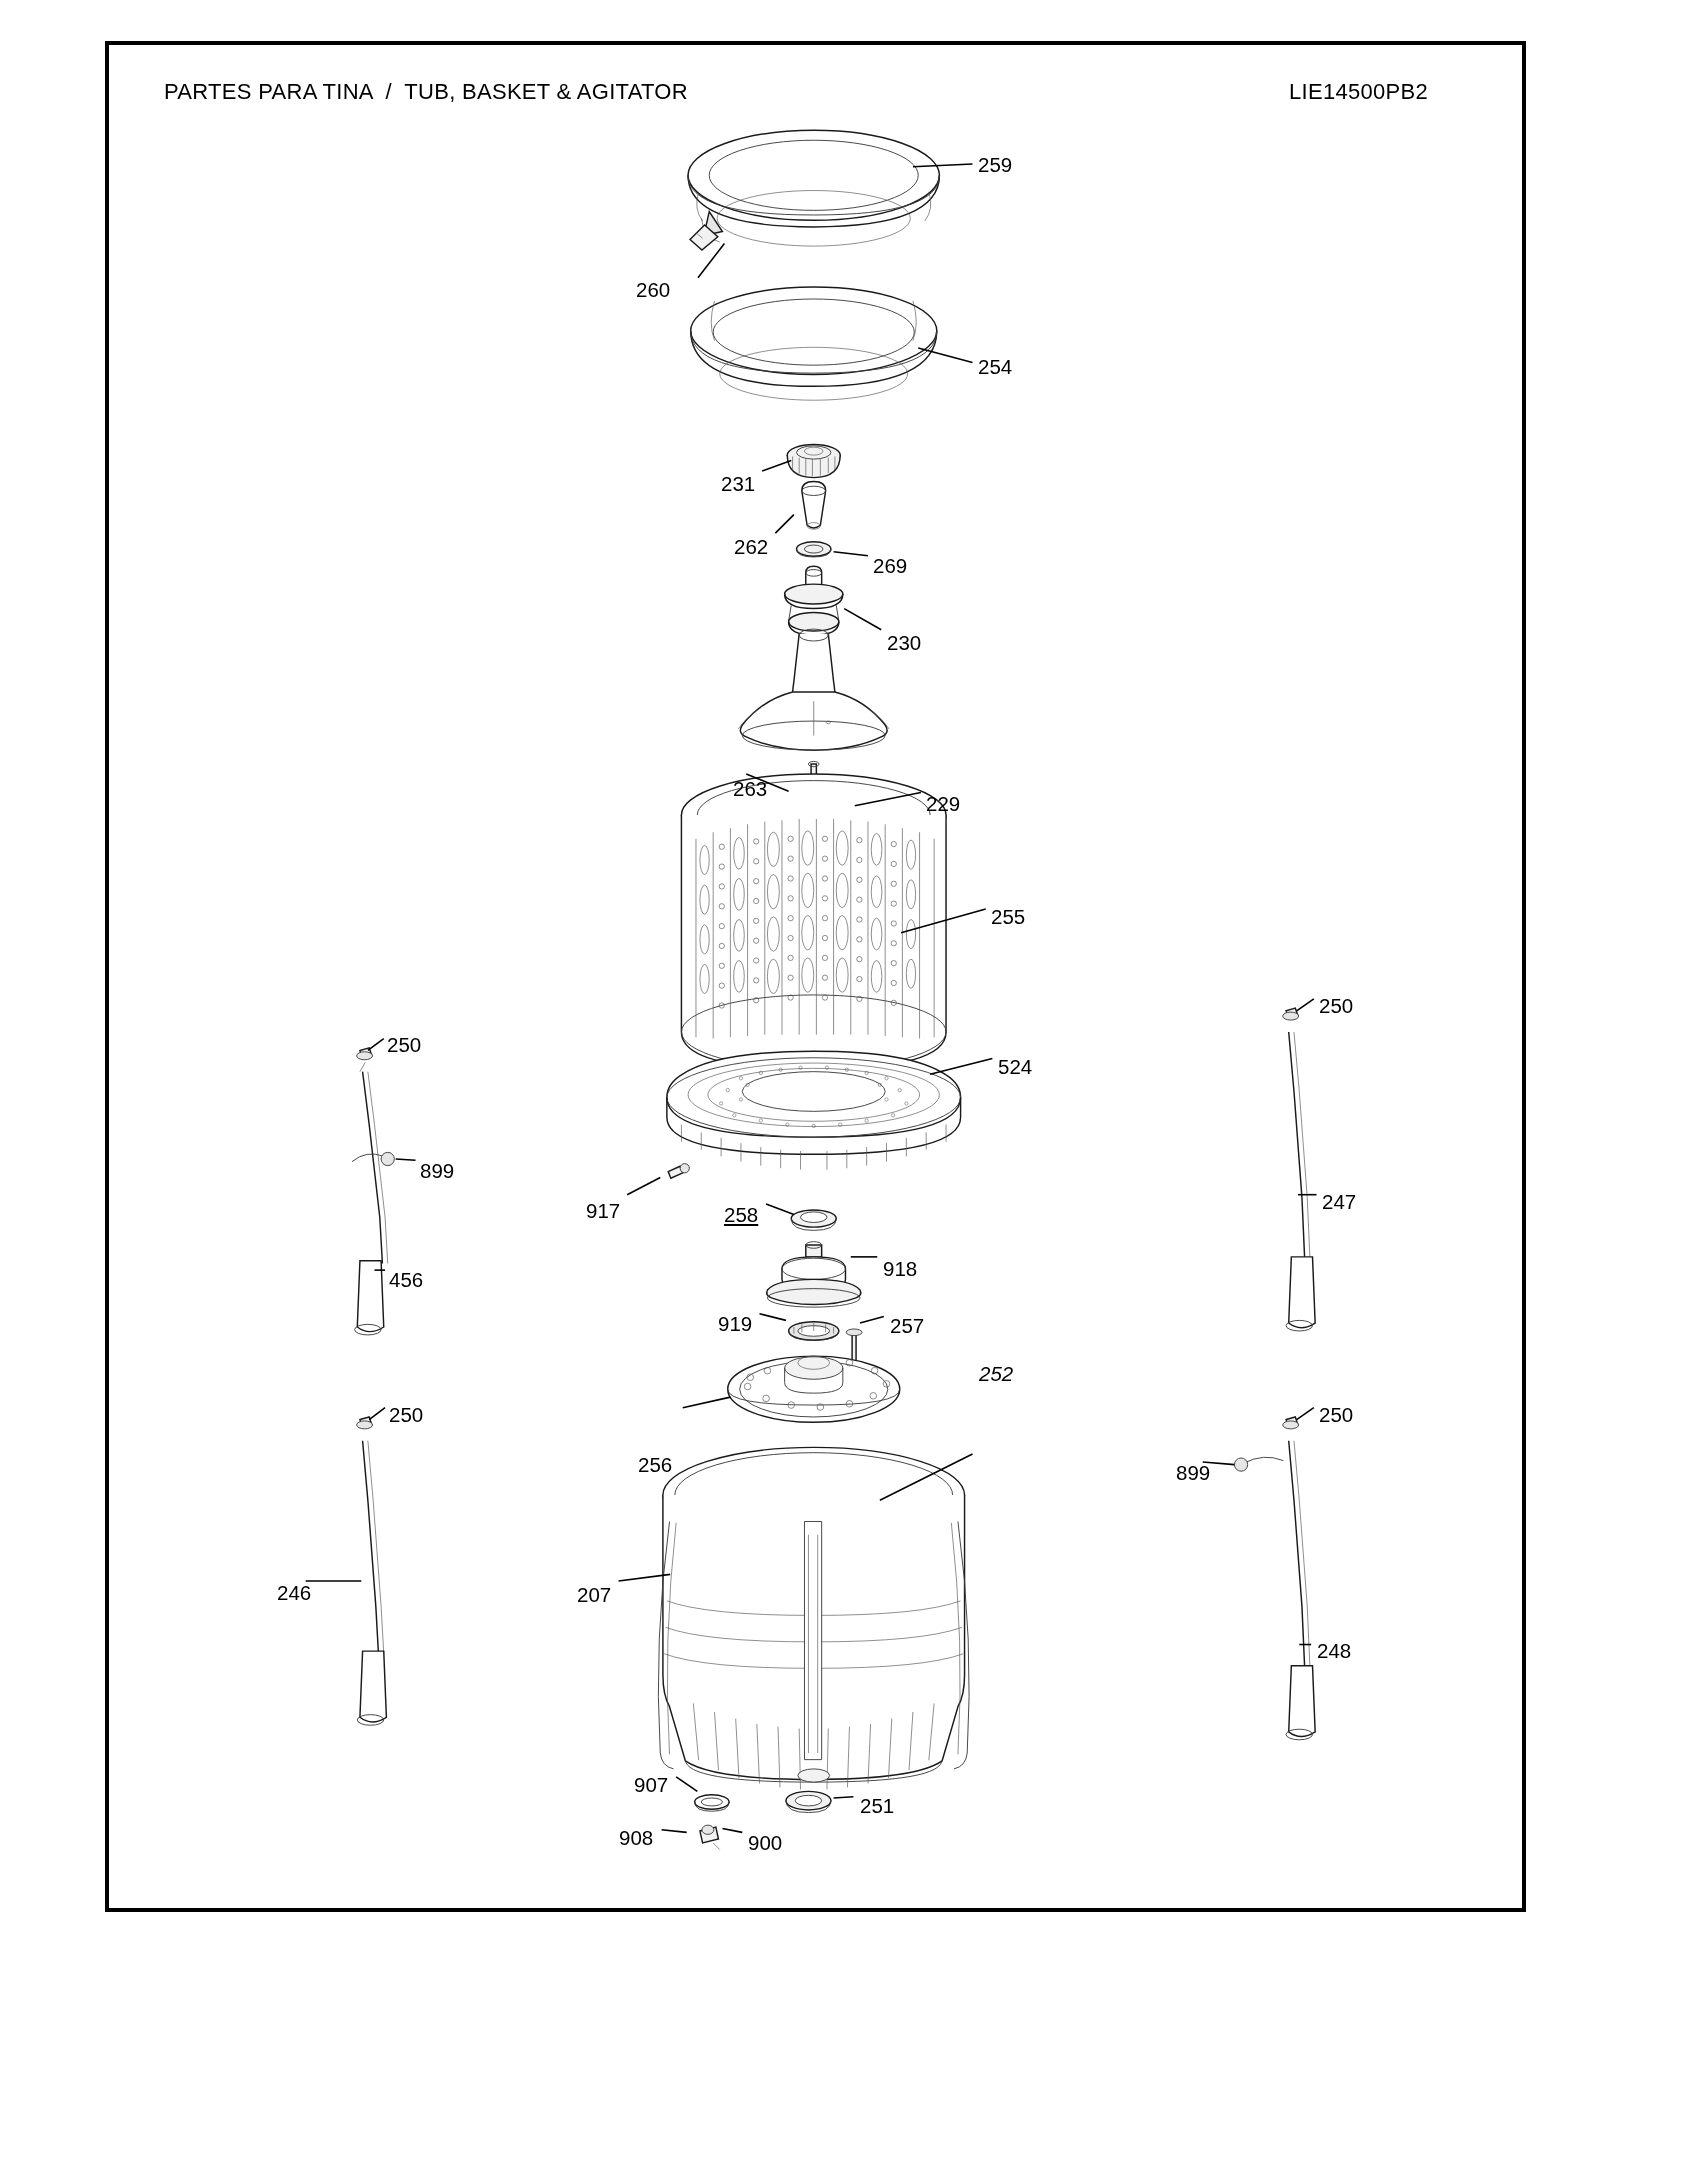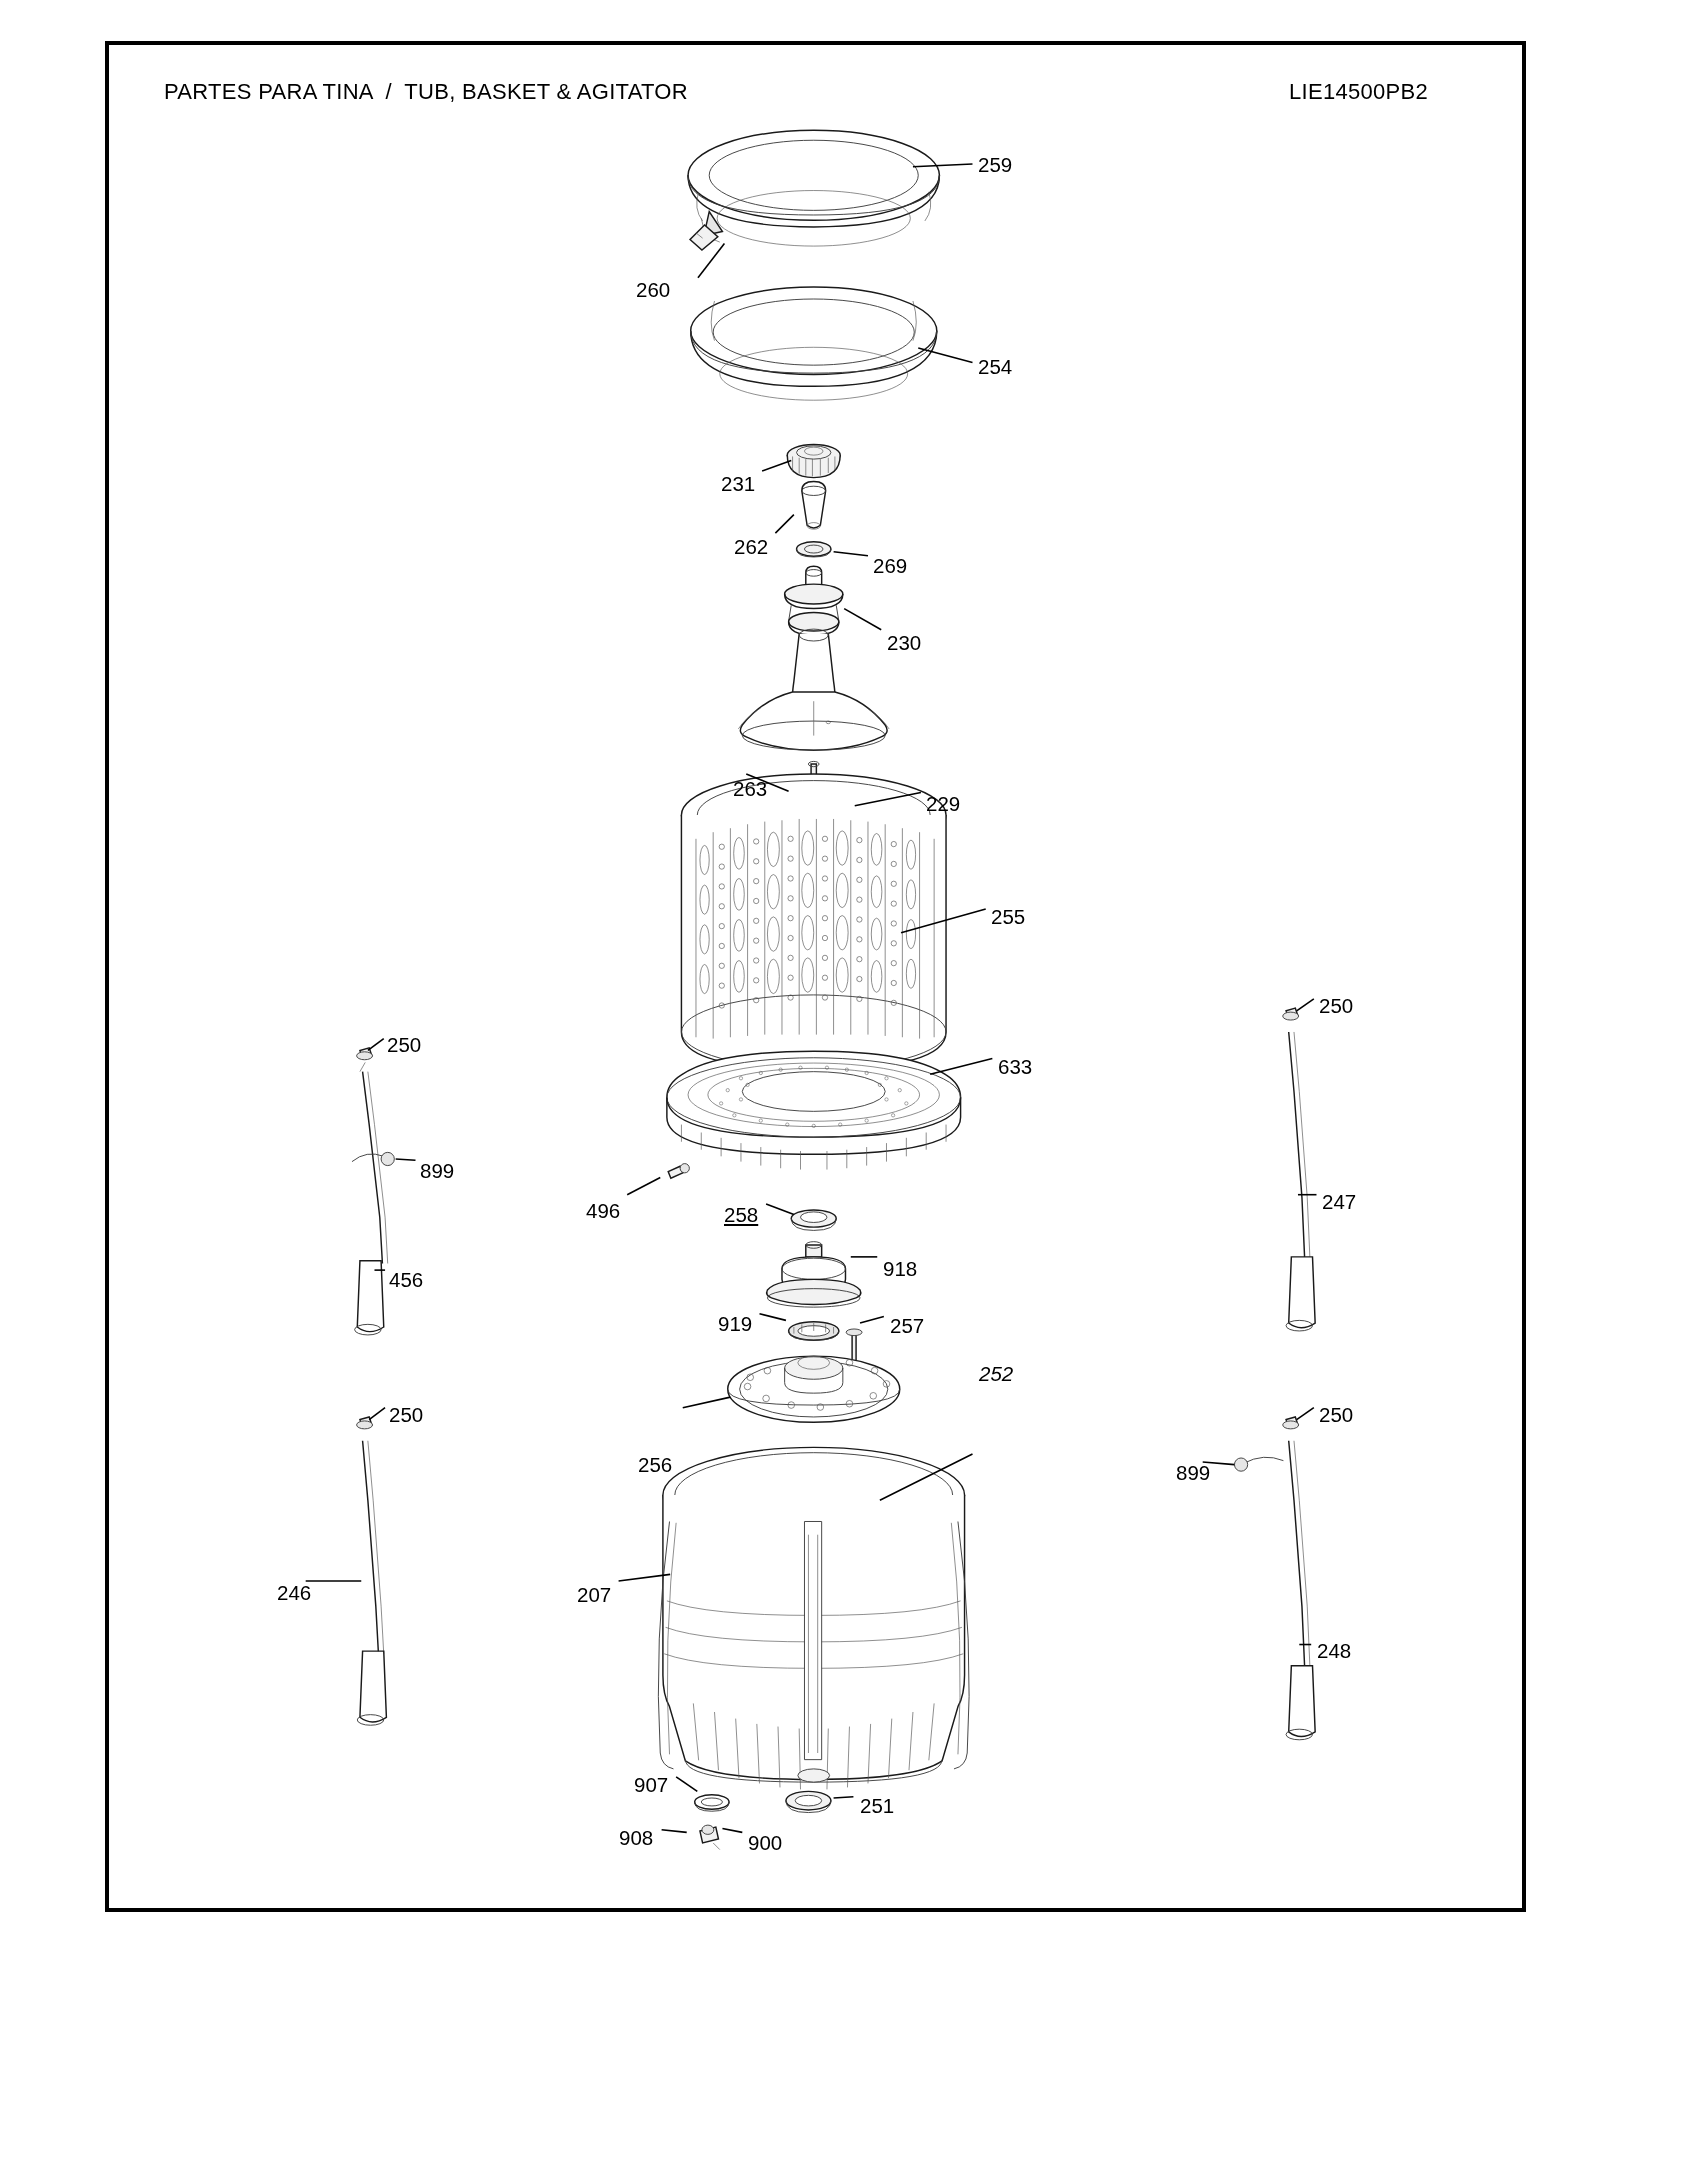--- a/index.html
+++ b/index.html
@@ -473,22 +473,22 @@
   <div class="callout" style="left:978px;top:153px;">259</div>
   <div class="callout" style="left:636px;top:278px;">260</div>
   <div class="callout" style="left:978px;top:355px;">254</div>
   <div class="callout" style="left:721px;top:472px;">231</div>
   <div class="callout" style="left:734px;top:535px;">262</div>
   <div class="callout" style="left:873px;top:554px;">269</div>
   <div class="callout" style="left:887px;top:631px;">230</div>
   <div class="callout" style="left:705px;top:777px;margin-left:28px;">263</div>
   <div class="callout" style="left:926px;top:792px;">229</div>
   <div class="callout" style="left:991px;top:905px;">255</div>
-  <div class="callout" style="left:998px;top:1055px;">633</div>
-  <div class="callout" style="left:586px;top:1199px;">496</div>
+  <div class="callout" style="left:998px;top:1055px;">524</div>
+  <div class="callout" style="left:586px;top:1199px;">917</div>
   <div class="callout" style="left:724px;top:1203px;text-decoration:underline;">258</div>
   <div class="callout" style="left:883px;top:1257px;">918</div>
   <div class="callout" style="left:718px;top:1312px;">919</div>
   <div class="callout" style="left:890px;top:1314px;">257</div>
   <div class="callout" style="left:638px;top:1413px;margin-top:40px;">256</div>
   <div class="callout" style="left:979px;top:1362px;font-style:italic;">252</div>
   <div class="callout" style="left:577px;top:1583px;">207</div>
   <div class="callout" style="left:634px;top:1773px;">907</div>
   <div class="callout" style="left:860px;top:1794px;">251</div>
   <div class="callout" style="left:619px;top:1826px;">908</div>

